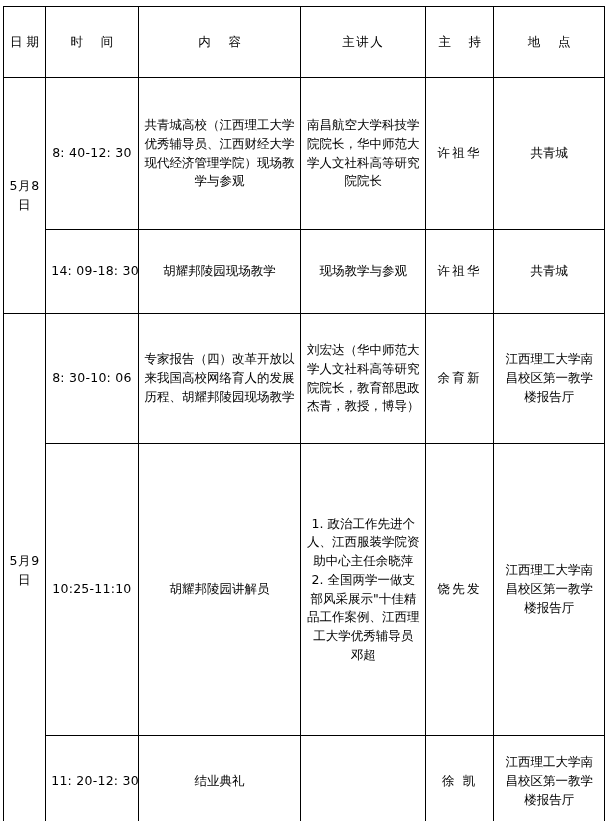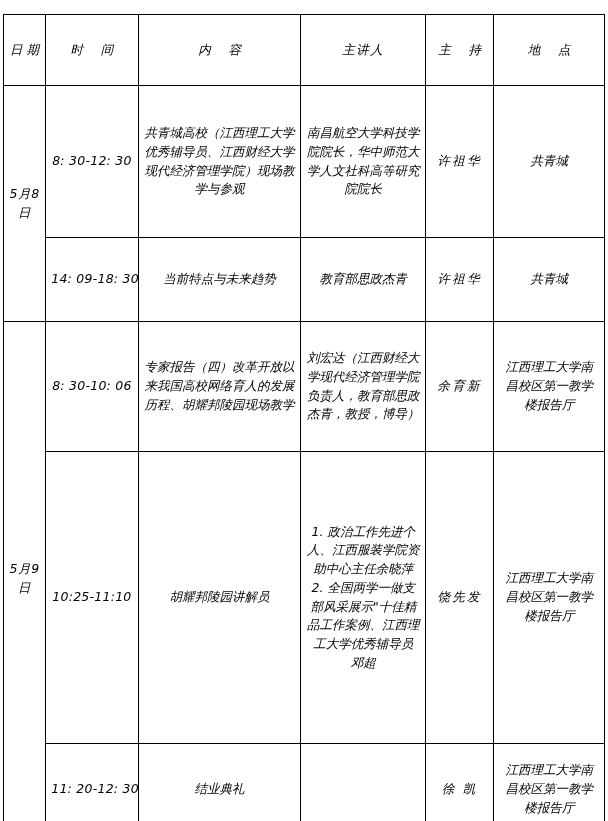--- a/index.html
+++ b/index.html
@@ -11,22 +11,21 @@
     width: 608px;
     height: 821px;
     font-family: "DejaVu Sans", "Liberation Sans", sans-serif;
     color: #000000;
     overflow: hidden;
   }
   .sheet {
     width: 608px;
     height: 821px;
     box-sizing: border-box;
-    padding: 14px 3px 3px 3px;
-    font-style: italic;
+    padding: 6px 3px 3px 3px;
   }
   table.schedule {
     width: 602px;
     border-collapse: collapse;
     table-layout: fixed;
     border: 1px solid #000000;
   }
   table.schedule td,
   table.schedule th {
     border: 1px solid #000000;
@@ -107,38 +106,38 @@
         <td><span class="hdr-spaced">时  间</span></td>
         <td><span class="hdr-spaced">内  容</span></td>
         <td><span>主讲人</span></td>
         <td><span class="hdr-spaced">主  持</span></td>
         <td><span class="hdr-spaced">地  点</span></td>
       </tr>
     </thead>
     <tbody>
       <tr style="height:152px;">
         <td class="date-cell" rowspan="2">5月8日</td>
-        <td class="time-cell">8: 30-12: 30</td>
+        <td class="time-cell">8: 40-12: 30</td>
         <td class="content-cell">共青城高校（江西理工大学优秀辅导员、江西财经大学现代经济管理学院）现场教学与参观</td>
         <td class="speaker-cell">南昌航空大学科技学院院长，华中师范大学人文社科高等研究院院长</td>
         <td class="host-cell">许祖华</td>
         <td class="place-cell">共青城</td>
       </tr>
       <tr style="height:84px;">
         <td class="time-cell">14: 09-18: 30</td>
-        <td class="content-cell">当前特点与未来趋势</td>
-        <td class="speaker-cell">教育部思政杰青</td>
+        <td class="content-cell">胡耀邦陵园现场教学</td>
+        <td class="speaker-cell">现场教学与参观</td>
         <td class="host-cell">许祖华</td>
         <td class="place-cell">共青城</td>
       </tr>
       <tr style="height:130px;">
         <td class="date-cell" rowspan="3">5月9日</td>
         <td class="time-cell">8: 30-10: 06</td>
         <td class="content-cell">专家报告（四）改革开放以来我国高校网络育人的发展历程、胡耀邦陵园现场教学</td>
-        <td class="speaker-cell">刘宏达（江西财经大学现代经济管理学院负责人，教育部思政杰青，教授，博导）</td>
+        <td class="speaker-cell">刘宏达（华中师范大学人文社科高等研究院院长，教育部思政杰青，教授，博导）</td>
         <td class="host-cell">余育新</td>
         <td class="place-cell">江西理工大学南昌校区第一教学楼报告厅</td>
       </tr>
       <tr style="height:292px;">
         <td class="time-cell">10:25-11:10</td>
         <td class="content-cell">胡耀邦陵园讲解员</td>
         <td class="speaker-cell txt-left">1. 政治工作先进个人、江西服装学院资助中心主任余晓萍
 2. 全国两学一做支部风采展示"十佳精品工作案例、江西理工大学优秀辅导员 邓超</td>
         <td class="host-cell">饶先发</td>
         <td class="place-cell">江西理工大学南昌校区第一教学楼报告厅</td>

